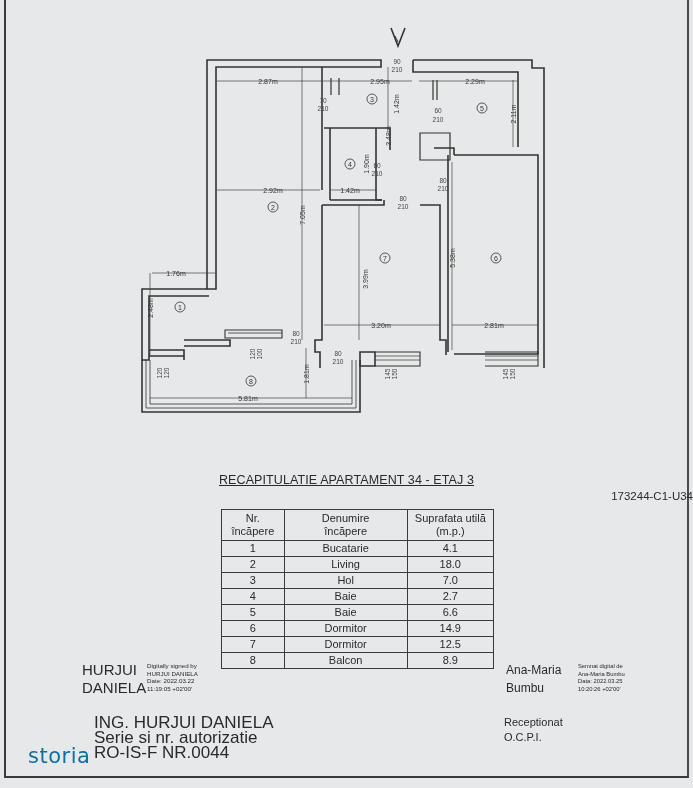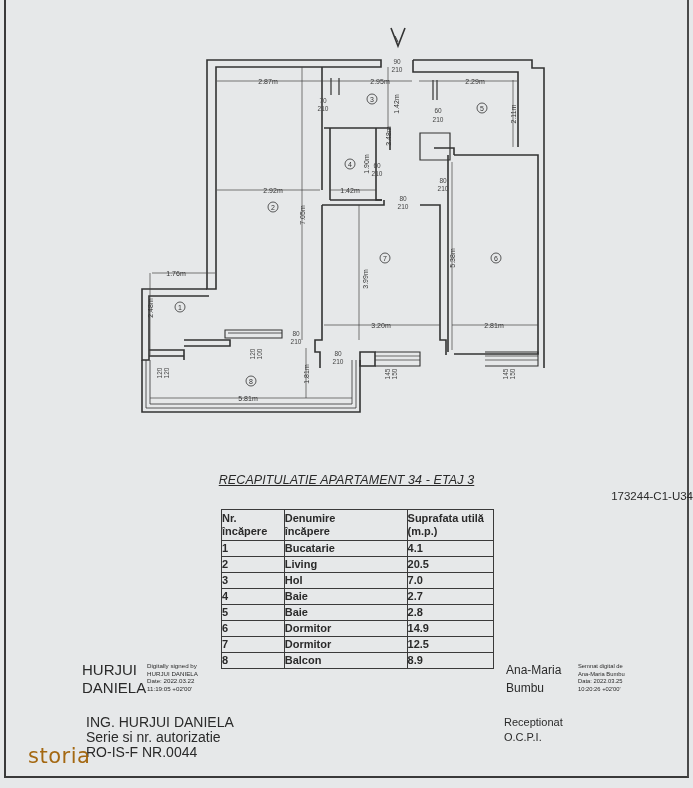--- a/index.html
+++ b/index.html
@@ -11,41 +11,41 @@
   .frame {
     position:absolute; left:4px; top:-2px; width:685px; height:780px;
     border-left:2px solid #3a3a3a; border-right:2px solid #4a4a4a; border-bottom:2px solid #3a3a3a;
     box-sizing:border-box;
   }
   svg.plan { position:absolute; left:0; top:0; }
   .title {
     position:absolute; left:0; width:693px; top:473px; text-align:center;
     font-size:12.5px; letter-spacing:0.1px;
   }
-  .title span { text-decoration:underline;font-style:italic; }
+  .title span { text-decoration:underline; }
   .subtitle {
     position:absolute; left:0; width:693px; top:490px; text-align:right; font-size:11.5px;
   }
   table.recap {
     position:absolute; left:221px; top:509px; width:273px;
     border-collapse:collapse; font-size:11px;
   }
   table.recap td, table.recap th {
-    border:1.5px solid #3a3a3a; padding:0; text-align:left; font-weight:bold; line-height:15px;
+    border:1.5px solid #3a3a3a; padding:0; text-align:center; font-weight:normal; line-height:15px;
   }
   table.recap th { line-height:13px; padding:2px 0; }
   .c1 { width:62px; } .c2 { width:123px;margin-left:25px; } .c3 { width:86px; }
   .sig-left-name { position:absolute; left:82px; top:661px; font-size:15px; line-height:18px; }
   .sig-left-meta { position:absolute; left:147px; top:662px; font-size:6.2px; line-height:7.5px; }
-  .eng { position:absolute; left:86px; top:715px; font-size:14px; line-height:15px; }
+  .eng { position:absolute; left:94px; top:715px; font-size:17px; line-height:15px; }
   .sig-right-name { position:absolute; left:506px; top:661px; font-size:12px; line-height:18px; }
   .sig-right-meta { position:absolute; left:578px; top:663px; font-size:5.8px; line-height:7.5px; }
   .recv { position:absolute; left:504px; top:715px; font-size:11px; line-height:15px; }
   .watermark {
-    position:absolute; left:28px; top:744px; font-size:21px; color:#a16207; letter-spacing:0.5px;
+    position:absolute; left:28px; top:744px; font-size:21px; color:#0369a1; letter-spacing:0.5px;
     font-family:"DejaVu Sans", sans-serif; opacity:0.95;
   }
   .dim { font-size:7px; fill:#333; font-family:"Liberation Sans", sans-serif; }
   .door { font-size:6.5px; fill:#444; font-family:"Liberation Sans", sans-serif; }
   .rnum { font-size:7px; fill:#333; font-family:"Liberation Sans", sans-serif; }
 </style>
 </head>
 <body>
 
 <div class="frame"></div>
@@ -187,36 +187,36 @@
     <th class="c3"><span>Suprafata utilă</span><br><span>(m.p.)</span></th>
   </tr>
   <tr>
         <td>1</td>
         <td>Bucatarie</td>
         <td>4.1</td>
       </tr>
   <tr>
         <td>2</td>
         <td>Living</td>
-        <td>20.5</td>
+        <td>18.0</td>
       </tr>
   <tr>
         <td>3</td>
         <td>Hol</td>
         <td>7.0</td>
       </tr>
   <tr>
         <td>4</td>
         <td>Baie</td>
         <td>2.7</td>
       </tr>
   <tr>
         <td>5</td>
         <td>Baie</td>
-        <td>2.8</td>
+        <td>6.6</td>
       </tr>
   <tr>
         <td>6</td>
         <td>Dormitor</td>
         <td>14.9</td>
       </tr>
   <tr>
         <td>7</td>
         <td>Dormitor</td>
         <td>12.5</td>

